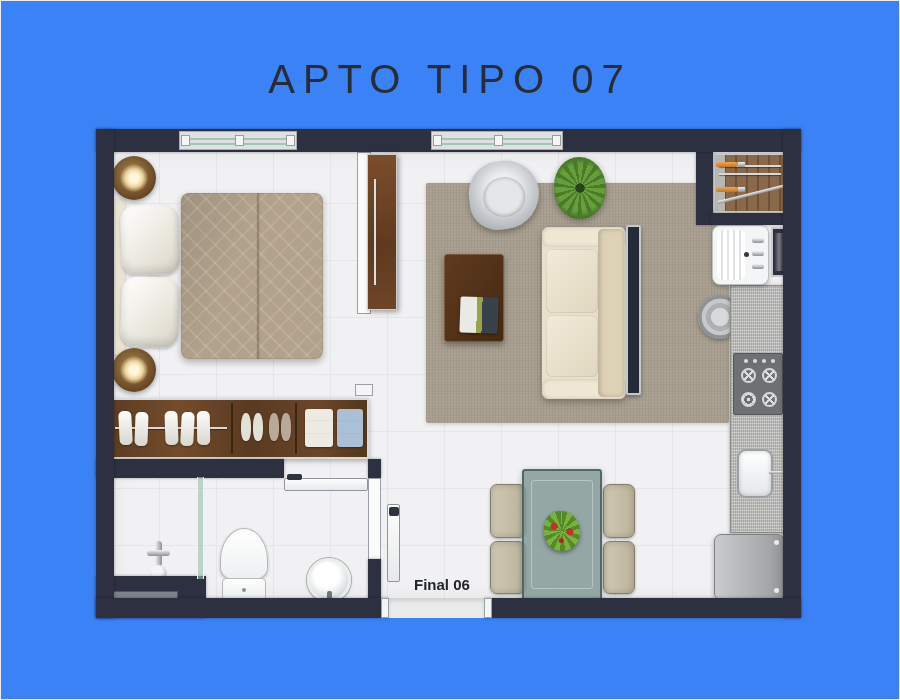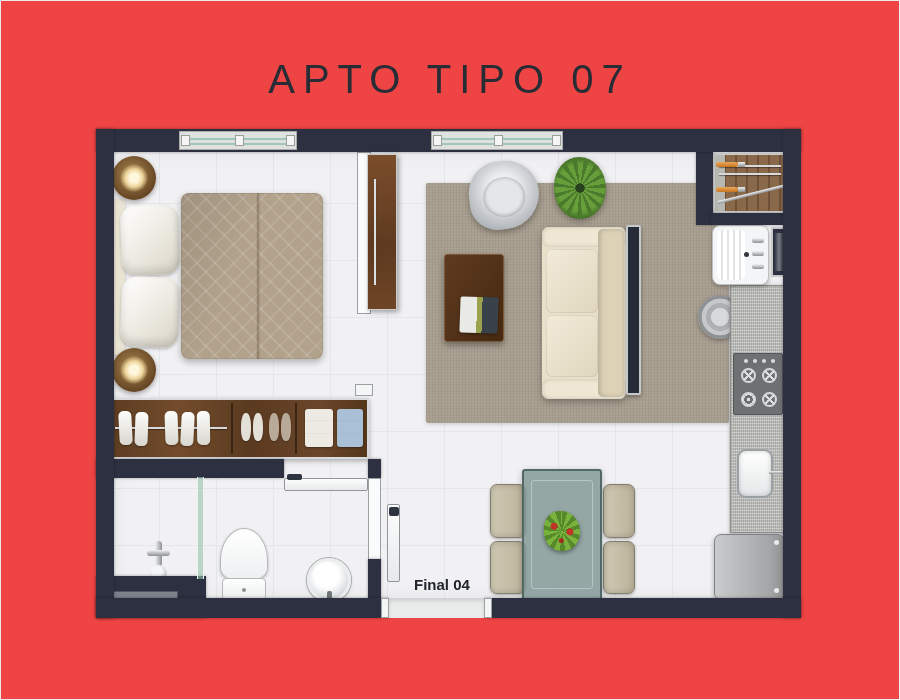--- a/index.html
+++ b/index.html
@@ -1,16 +1,16 @@
 <!DOCTYPE html>
 <html><head>
 <meta charset="utf-8">
 <style>
   html,body{margin:0;padding:0;background:#fff;}
-  .page{position:relative;width:900px;height:700px;background:#ef4444;overflow:hidden;
+  .page{position:relative;width:900px;height:700px;background:#3b82f6;overflow:hidden;
         border:1px solid #ececec;box-sizing:border-box;
         font-family:"Liberation Sans",sans-serif;}
   .abs{position:absolute;}
   .title{position:absolute;top:56px;left:0;width:100%;text-align:center;
          font-size:40px;letter-spacing:8px;color:#282c35;font-weight:400;}
   .plan{position:absolute;left:95px;top:128px;width:705px;height:489px;}
   
   .floor{position:absolute;left:18px;top:23px;width:669px;height:446px;background-color:#f1f1f3;
          background-image:linear-gradient(#e5e6e9 1px,transparent 1px),
                           linear-gradient(90deg,#e5e6e9 1px,transparent 1px);
@@ -289,15 +289,15 @@
       <div class="mull" style="right:1px;"></div>
     </div>
     <div class="abs window" style="left:335px;top:2px;width:132px;height:19px;">
       <div class="glass" style="top:6px;"></div>
       <div class="glass" style="top:11px;"></div>
       <div class="mull" style="left:1px;"></div>
       <div class="mull" style="left:62px;"></div>
       <div class="mull" style="right:1px;"></div>
     </div>
 
-    <div class="entrylabel">Final 04</div>
+    <div class="entrylabel">Final 06</div>
   </div>
 </div>
 
 </body></html>

